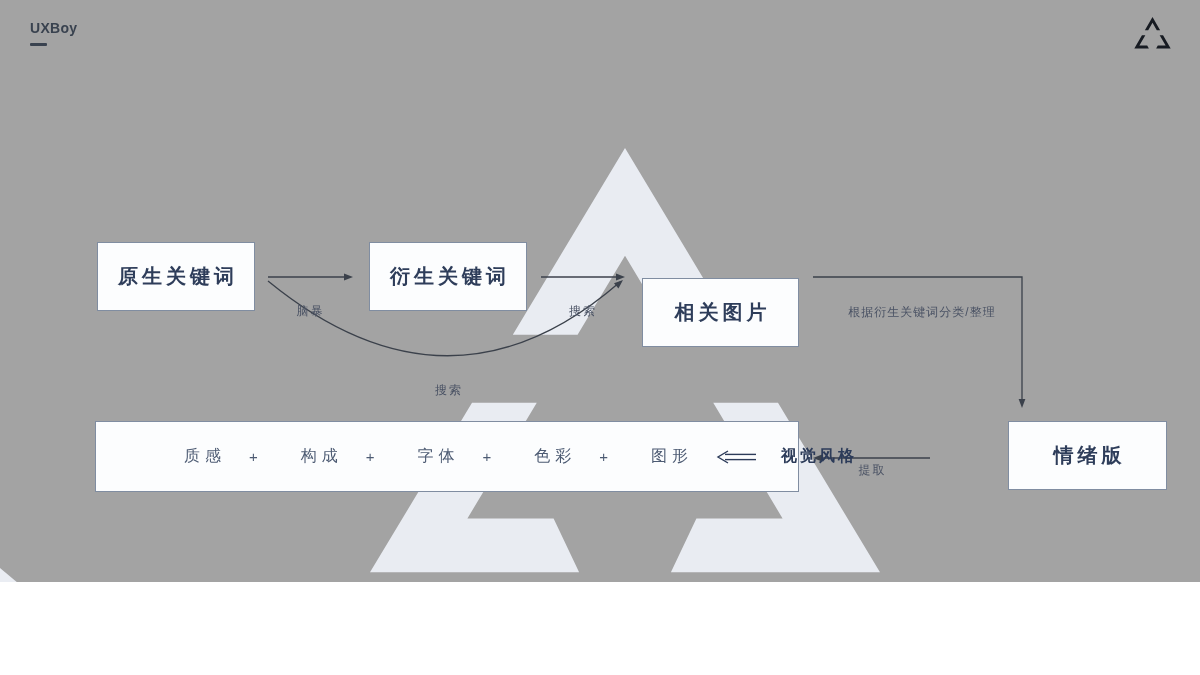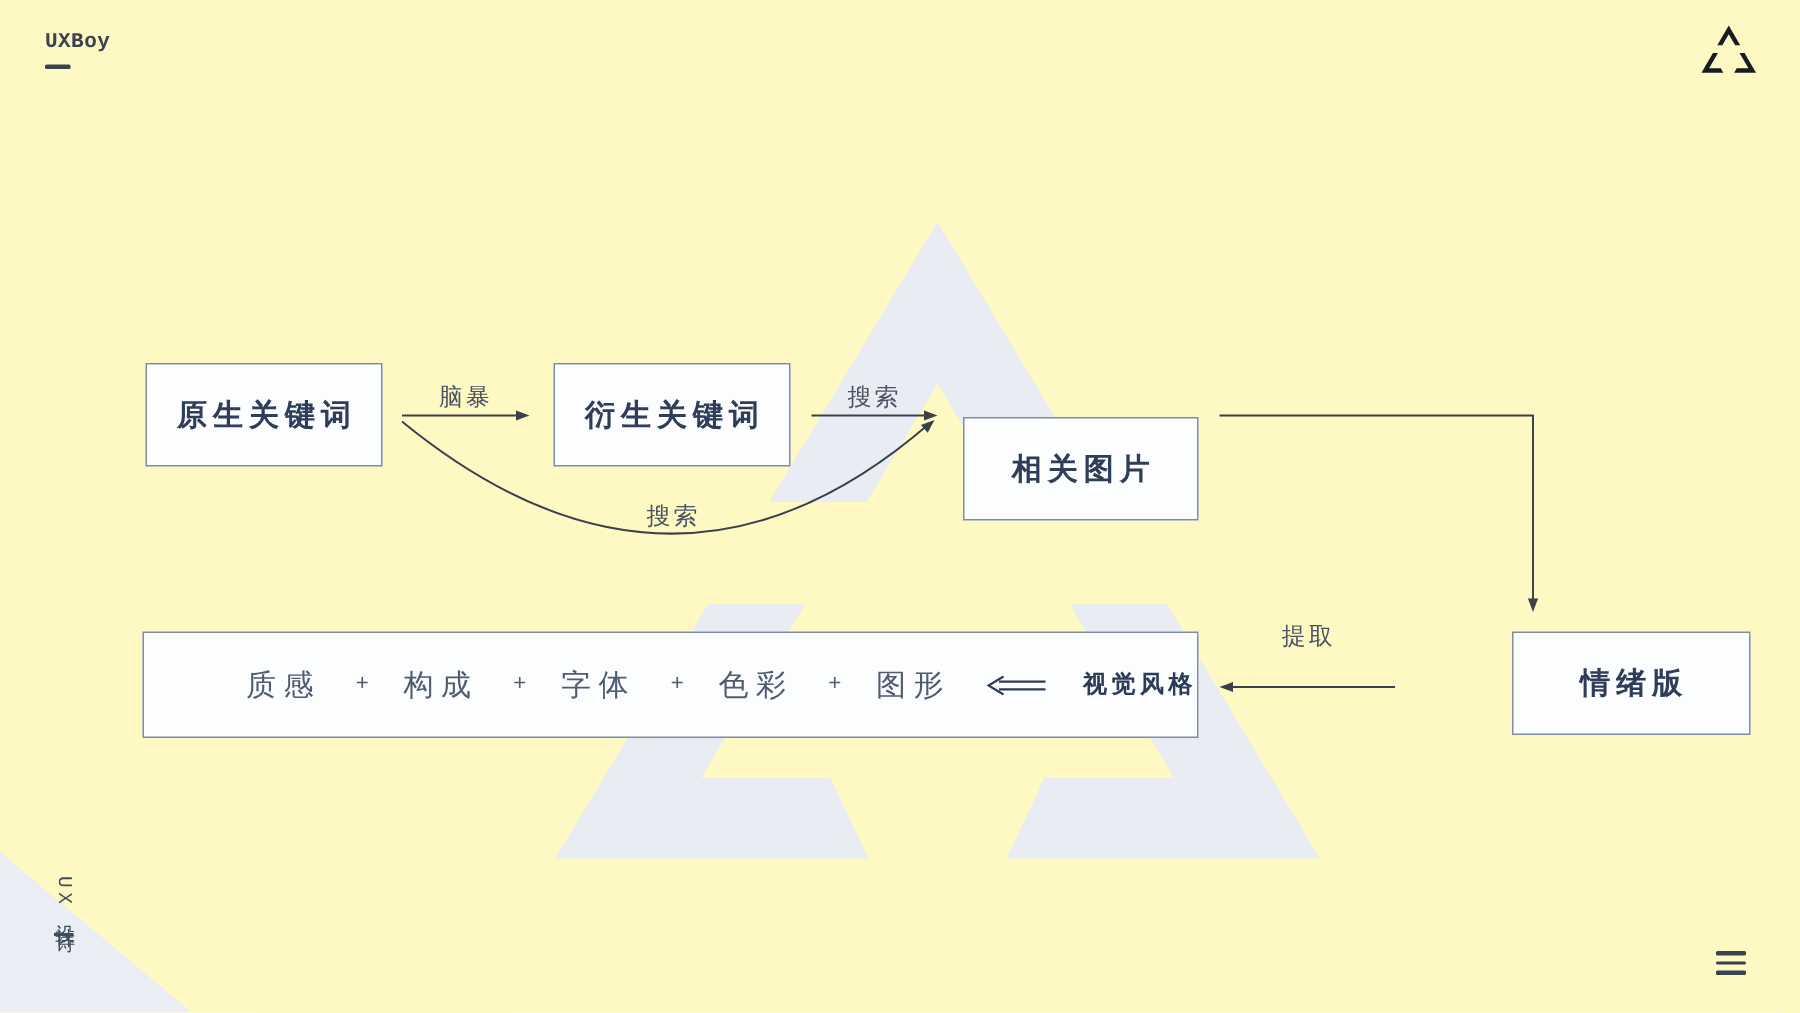--- a/index.html
+++ b/index.html
@@ -1,19 +1,19 @@
 <!DOCTYPE html>
 <html><head>
 <meta charset="utf-8">
 <style>
   html,body{margin:0;padding:0;}
   .canvas{
-    position:relative; width:1200px; height:675px;
-    background:#fef9c3; overflow:hidden;
-    font-family:Liberation Mono, monospace;
+    position:relative; width:1200px; height:582px;
+    background:#a3a3a3; overflow:hidden;
+    font-family:Liberation Sans, sans-serif;
   }
   svg{display:block;}
   .layer{position:absolute; left:0; top:0;}
 
   
   .brand{position:absolute; left:30px; top:20px;}
   .brand-name{font-size:14px; font-weight:700; color:#39424f; letter-spacing:.3px;}
   .brand-dash{width:17px; height:2.5px; background:#39424f; margin-top:7px; border-radius:1px;}
   .logo{position:absolute; left:1134px; top:17px; width:37px; height:32px;}
 
@@ -34,28 +34,28 @@
   .node-derived{left:369px; top:242px; width:158px; height:69px;}
   .node-images {left:642px; top:242px; width:157px; height:69px;margin-top:36px;}
   .node-mood   {left:997px; top:421px; width:159px; height:69px;margin-left:11px;}
 
   .style-box{
     position:absolute; left:95px; top:421px; width:704px; height:71px;
     box-sizing:border-box; border:1.5px solid #808da1; background:#fcfdfe;
     display:flex; align-items:center; justify-content:flex-start;
     padding-left:68px; gap:23px;
   }
-  .style-item{font-size:20px; color:#4d5b73; letter-spacing:5px; font-weight:400; white-space:nowrap;}
+  .style-item{font-size:16px; color:#4d5b73; letter-spacing:5px; font-weight:400; white-space:nowrap;margin-left:20px;}
   .style-plus{font-size:15px; color:#4d5b73;}
   .style-result{font-size:16px; font-weight:bold; color:#2c3b59; letter-spacing:3px; white-space:nowrap;}
   .dbl-arrow{width:42px; height:14px; flex:none;}
 
   .edge-label{
-    position:absolute; font-size:16px; color:#4a5264;
-    letter-spacing:2px; text-align:center; white-space:nowrap;
+    position:absolute; font-size:12px; color:#4a5264;
+    letter-spacing:2px; text-align:center; white-space:nowrap;margin-top:48px;
   }
   .lbl-naobao  {left:268px; top:255px; width:85px;}
   .lbl-search1 {left:541px; top:255px; width:84px;}
   .lbl-search2 {left:408px; top:334px; width:82px;}
   .lbl-classify{left:818px; top:256px; width:208px; letter-spacing:1px;}
   .lbl-extract {left:815px; top:414px; width:115px;}
 
   
   .vertical-brand{position:absolute; left:33px; top:584px; display:flex; flex-direction:column; align-items:center; gap:7px;}
   .vertical-text{writing-mode:vertical-rl; text-orientation:mixed; font-size:13px; color:#414c5b; letter-spacing:3px; font-weight:500;}
@@ -119,20 +119,21 @@
   <div class="node node-images">
     <span>相关图片</span>
   </div>
   <div class="node node-mood">
     <span>情绪版</span>
   </div>
 
   <div class="edge-label lbl-naobao">脑暴</div>
   <div class="edge-label lbl-search1">搜索</div>
   <div class="edge-label lbl-search2">搜索</div>
+  <div class="edge-label lbl-classify">根据衍生关键词分类/整理</div>
   <div class="edge-label lbl-extract">提取</div>
 
   <div class="style-box">
     <span class="style-item">质感</span>
     <span class="style-plus">+</span>
     <span class="style-item">构成</span>
     <span class="style-plus">+</span>
     <span class="style-item">字体</span>
     <span class="style-plus">+</span>
     <span class="style-item">色彩</span>

